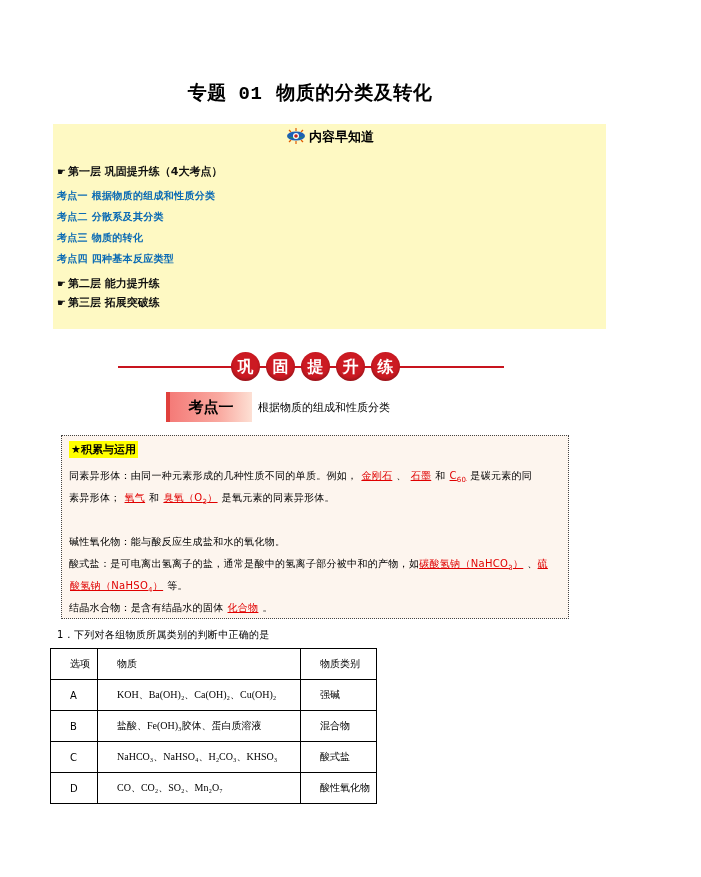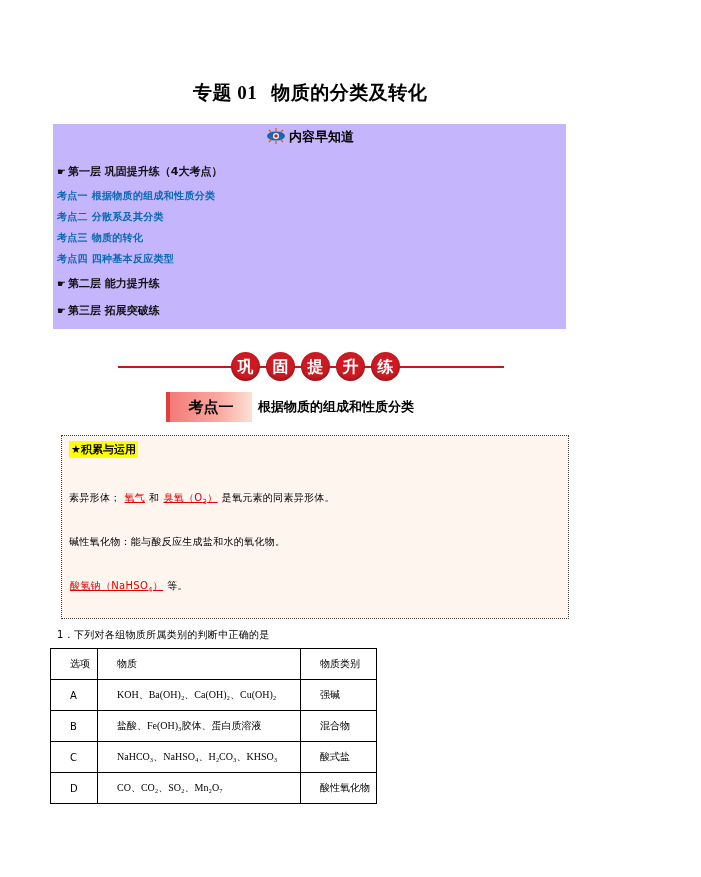--- a/index.html
+++ b/index.html
@@ -1,41 +1,41 @@
 <!DOCTYPE html>
 <html><head>
 <meta charset="utf-8">
 <style>
   html, body { margin: 0; padding: 0; background: #ffffff; }
   body { width: 701px; height: 877px; position: relative; overflow: hidden;
          font-family: "DejaVu Sans", "Liberation Sans", sans-serif; color: #000; }
   .title { position: absolute; top: 80px; left: 0; width: 620px; text-align: center;
            font-size: 19px; font-weight: bold; letter-spacing: 0.5px; }
-  .title .num { font-family: Liberation Serif, serif; margin-right: 14px; }
+  .title .num { font-family: Liberation Mono, monospace; margin-right: 14px; }
 
-  .toc { position: absolute; left: 53px; top: 124px; width: 513px; height: 205px; background: #c4b5fd; }
+  .toc { position: absolute; left: 53px; top: 124px; width: 513px; height: 205px; background: #fef9c3; padding-left: 40px; }
   .toc-head { position: absolute; top: 4px; left: 0; width: 100%; text-align: center; font-size: 13px; font-weight: bold; }
   .toc-head .eye { display: inline-block; vertical-align: middle; margin-right: 2px; }
   .toc-line { position: absolute; left: 4px; font-size: 11px; }
   .toc-line.layer { font-weight: bold; color: #111; }
   .toc-line.point { color: #0a6ab4; font-weight: bold; font-size: 10px; letter-spacing: 0.3px; }
   .hand { font-size: 10px; margin-right: 2px; }
 
   .banner { position: absolute; top: 352px; left: 118px; width: 386px; height: 30px; }
   .banner .rule { position: absolute; top: 14px; left: 0; width: 100%; height: 2px; background: #c8141e; }
   .banner .circles { position: absolute; left: 113px; top: 0; display: flex; gap: 6px; }
   .banner .circle { width: 29px; height: 29px; border-radius: 50%; background: #cc1a22;
                     color: #fff; font-weight: bold; font-size: 16px; text-align: center; line-height: 29px;
                     box-shadow: inset 0 -2px 3px rgba(0,0,0,0.25); }
 
   .section-head { position: absolute; top: 392px; left: 166px; height: 30px; display: flex; align-items: center; }
   .section-head .tag { width: 86px; height: 30px; border-left: 4px solid #e0403c;
         background: linear-gradient(90deg, #f47b78 0%, #f9a9a0 60%, #fde0d4 100%);
         font-weight: bold; font-size: 15px; line-height: 30px; text-align: center; box-sizing: border-box; }
-  .section-head .stitle { margin-left: 6px; font-size: 13px; font-weight: bold; }
+  .section-head .stitle { margin-left: 6px; font-size: 11px; font-weight: normal; }
 
   .box { position: absolute; left: 61px; top: 435px; width: 508px; height: 184px;
          border: 1px dotted #444; background: #fdf5ee; box-sizing: border-box; }
   .box .label { position: absolute; top: 5px; left: 7px; background: #ffff00; font-size: 11px; font-weight: bold; padding: 1px 2px; }
   .box .line { position: absolute; left: 7px; font-size: 10px; white-space: nowrap; letter-spacing: 0.3px; }
   .ans { color: #e00000; text-decoration: underline; text-decoration-color: #e00000; padding: 0 4px; }
   .ans sub { font-size: 7px; }
 
   .q { position: absolute; top: 628px; left: 57px; font-size: 10px; letter-spacing: 0.3px; }
   table.opts { position: absolute; top: 648px; left: 50px; border-collapse: collapse; font-size: 10px; }
@@ -69,47 +69,56 @@
           <circle cx="11" cy="8" r="1.8" fill="#c0261a"></circle>
       </svg>
     </span><span>内容早知道</span>
   </div>
   <div class="toc-line layer" style="top:40px"><span class="hand">☛</span><span>第一层 巩固提升练（4大考点）</span></div>
   <div class="toc-line point" style="top:65px"><span>考点一  根据物质的组成和性质分类</span></div>
   <div class="toc-line point" style="top:86px"><span>考点二  分散系及其分类</span></div>
   <div class="toc-line point" style="top:107px"><span>考点三  物质的转化</span></div>
   <div class="toc-line point" style="top:128px"><span>考点四  四种基本反应类型</span></div>
   <div class="toc-line layer" style="top:152px"><span class="hand">☛</span><span>第二层 能力提升练</span></div>
-  <div class="toc-line layer" style="top:179px"><span class="hand">☛</span><span>第三层 拓展突破练</span></div>
+  <div class="toc-line layer" style="top:171px"><span class="hand">☛</span><span>第三层 拓展突破练</span></div>
 </div>
 
 <div class="banner">
   <div class="rule"></div>
   <div class="circles">
     <div class="circle">巩</div>
     <div class="circle">固</div>
     <div class="circle">提</div>
     <div class="circle">升</div>
     <div class="circle">练</div>
   </div>
 </div>
 
 <div class="section-head">
   <div class="tag">考点一</div>
   <div class="stitle">根据物质的组成和性质分类</div>
 </div>
 
 <div class="box">
   <div class="label"><span>★</span><span>积累与运用</span></div>
+  <div class="line" style="top:33px">
+    <span>同素异形体：由同一种元素形成的几种性质不同的单质。例如，</span><span class="ans">金刚石</span><span>、</span><span class="ans">石墨</span><span>和</span><span class="ans"><span>C</span><sub>60</sub></span><span>是碳元素的同</span>
+  </div>
   <div class="line" style="top:55px">
     <span>素异形体；</span><span class="ans">氧气</span><span>和</span><span class="ans"><span>臭氧（O</span><sub>3</sub><span>）</span></span><span>是氧元素的同素异形体。</span>
   </div>
   <div class="line" style="top:99px">碱性氧化物：能与酸反应生成盐和水的氧化物。</div>
+  <div class="line" style="top:121px">
+    <span>酸式盐：是可电离出氢离子的盐，通常是酸中的氢离子部分被中和的产物，如</span><span class="ans" style="padding-left:0"><span>碳酸氢钠（NaHCO</span><sub>3</sub><span>）</span></span><span>、</span><span class="ans" style="padding:0">硫</span>
+  </div>
   <div class="line" style="top:143px">
     <span class="ans" style="padding-left:1px"><span>酸氢钠（NaHSO</span><sub>4</sub><span>）</span></span><span>等。</span>
+  </div>
+  <div class="line" style="top:165px">
+    <span>结晶水合物：是含有结晶水的固体</span><span class="ans">化合物</span><span>。</span>
   </div>
 </div>
 
 <div class="q">1．下列对各组物质所属类别的判断中正确的是</div>
 
 <table class="opts">
   <tbody>
       <tr>
     <td class="c1">选项</td>
     <td class="c2" style="font-family:'DejaVu Sans',sans-serif">物质</td>

